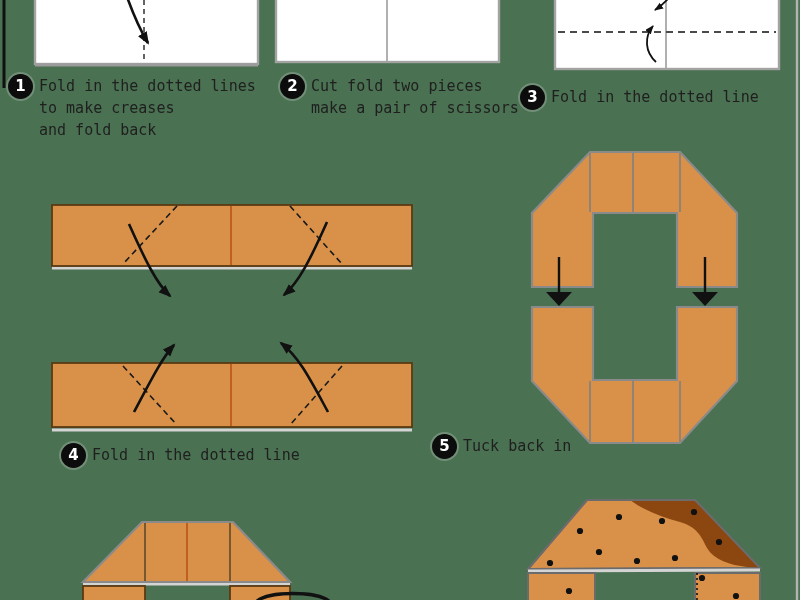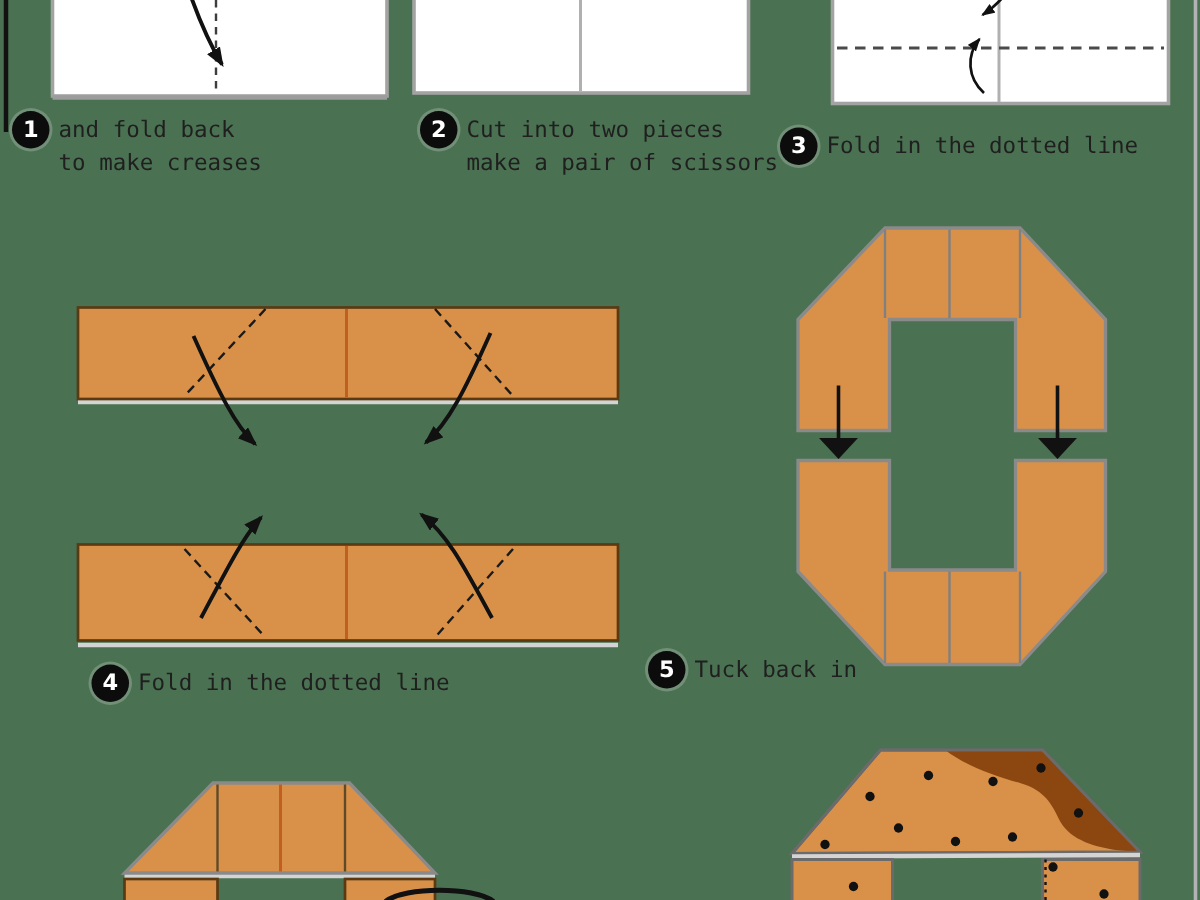--- a/index.html
+++ b/index.html
@@ -152,29 +152,30 @@
         <circle class="dot" cx="702" cy="578" r="3.1"></circle>
         <circle class="dot" cx="569" cy="591" r="3.1"></circle>
         <circle class="dot" cx="736" cy="596" r="3.1"></circle>
       </g>
     </g>
   </svg>
 
   <div class="caption c1">
     <span class="badge">1</span>
     <span class="lines">
+      <span class="line">Fold in the dotted lines</span>
+      <span class="line">to make creases</span>
       <span class="line">and fold back</span>
-      <span class="line">to make creases</span>
     </span>
   </div>
 
   <div class="caption c2">
     <span class="badge">2</span>
     <span class="lines">
-      <span class="line">Cut into two pieces</span>
+      <span class="line">Cut fold two pieces</span>
       <span class="line">make a pair of scissors</span>
     </span>
   </div>
 
   <div class="caption c3">
     <span class="badge">3</span>
     <span class="lines">
       <span class="line">Fold in the dotted line</span>
     </span>
   </div>

